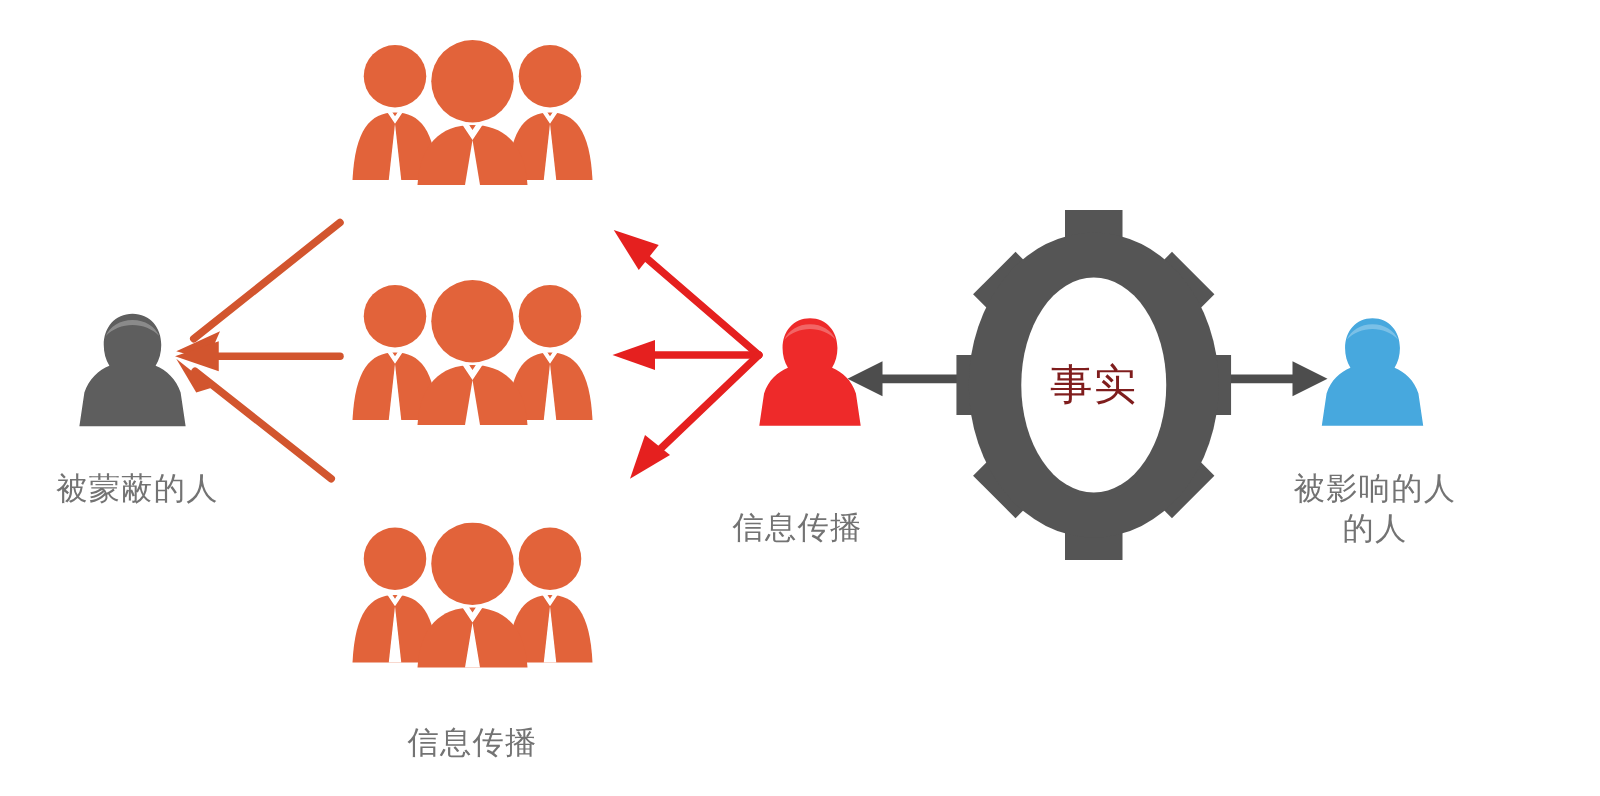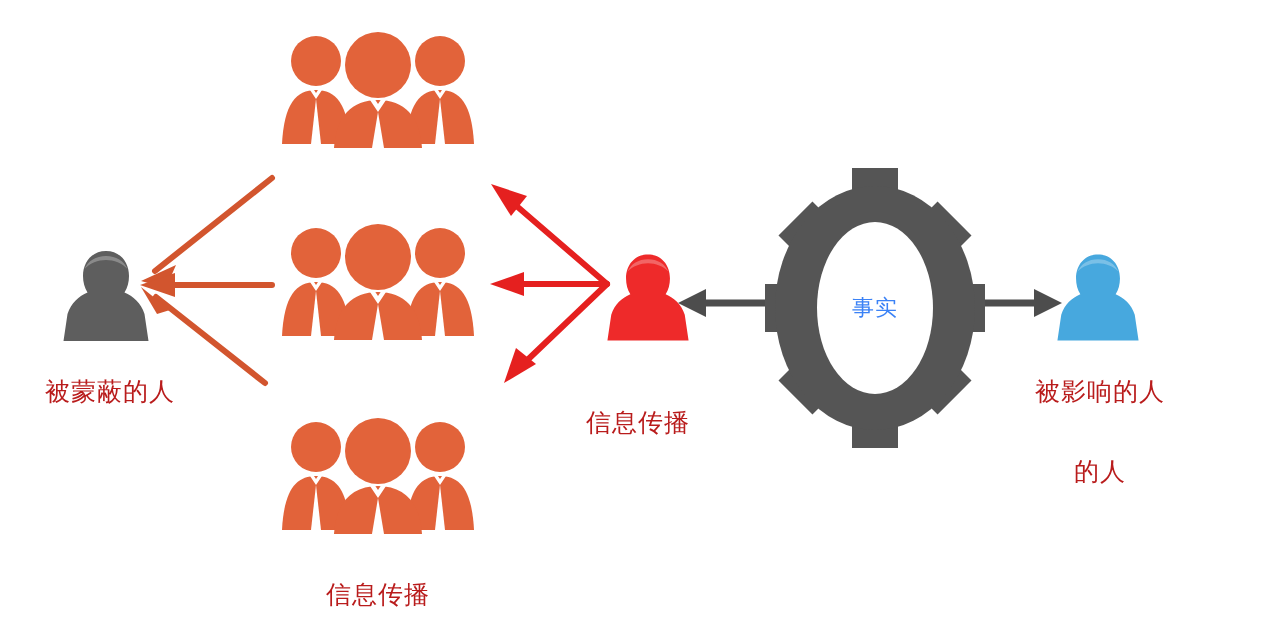--- a/index.html
+++ b/index.html
@@ -15,21 +15,21 @@
     font-family: "Liberation Sans", "DejaVu Sans", sans-serif;
   }
   #canvas {
     position: absolute;
     left: 0; top: 0;
     width: 1280px;
     height: 637px;
   }
   .label {
     position: absolute;
-    color: #b91c1c;
+    color: #737373;
     font-family: "Liberation Sans", "DejaVu Sans", sans-serif;
     font-size: 25px;
     line-height: 32px;
     letter-spacing: 1px;
     text-align: center;
     white-space: pre;
     user-select: none;
   }
   .svg-layer { position: absolute; left: 0; top: 0; }
 </style>
@@ -145,26 +145,26 @@
 
   <use href="#person-bust" x="62" y="249" width="88" height="96" fill="#5E5E5E"></use>
 
   <use href="#person-bust" x="606" y="252" width="84" height="93" fill="#EE2A2A"></use>
 
   <use href="#person-bust" x="1056" y="252" width="84" height="93" fill="#47A8DE"></use>
 
   <use href="#gear-wheel" x="765" y="168" width="220" height="280" fill="#555555"></use>
 </svg>
 
-<div class="label" style="left:805px; top:288px; width:140px; font-size:22px; line-height:40px; color:#3b82f6;">事实</div>
+<div class="label" style="left:805px; top:288px; width:140px; font-size:34px; line-height:40px; color:#7f1d1d;">事实</div>
 
 <div class="label" style="left:10px; top:375px; width:200px;">被蒙蔽的人</div>
 
 <div class="label" style="left:278px; top:578px; width:200px;">信息传播</div>
 
 <div style="position:absolute; left:548px; top:375px; width:180px; text-align:center;margin-top:31px;">
   <div class="label" style="position:relative; left:0; top:0; width:100%;">信息传播</div>
 </div>
 
 <div style="position:absolute; left:1010px; top:375px; width:180px; text-align:center;">
   <div class="label" style="position:relative; left:0; top:0; width:100%;">被影响的人</div>
-  <div class="label" style="position:relative; left:0; top:0; width:100%;margin-top:48px;">的人</div>
+  <div class="label" style="position:relative; left:0; top:0; width:100%;">的人</div>
 </div>
 
 </body></html>

